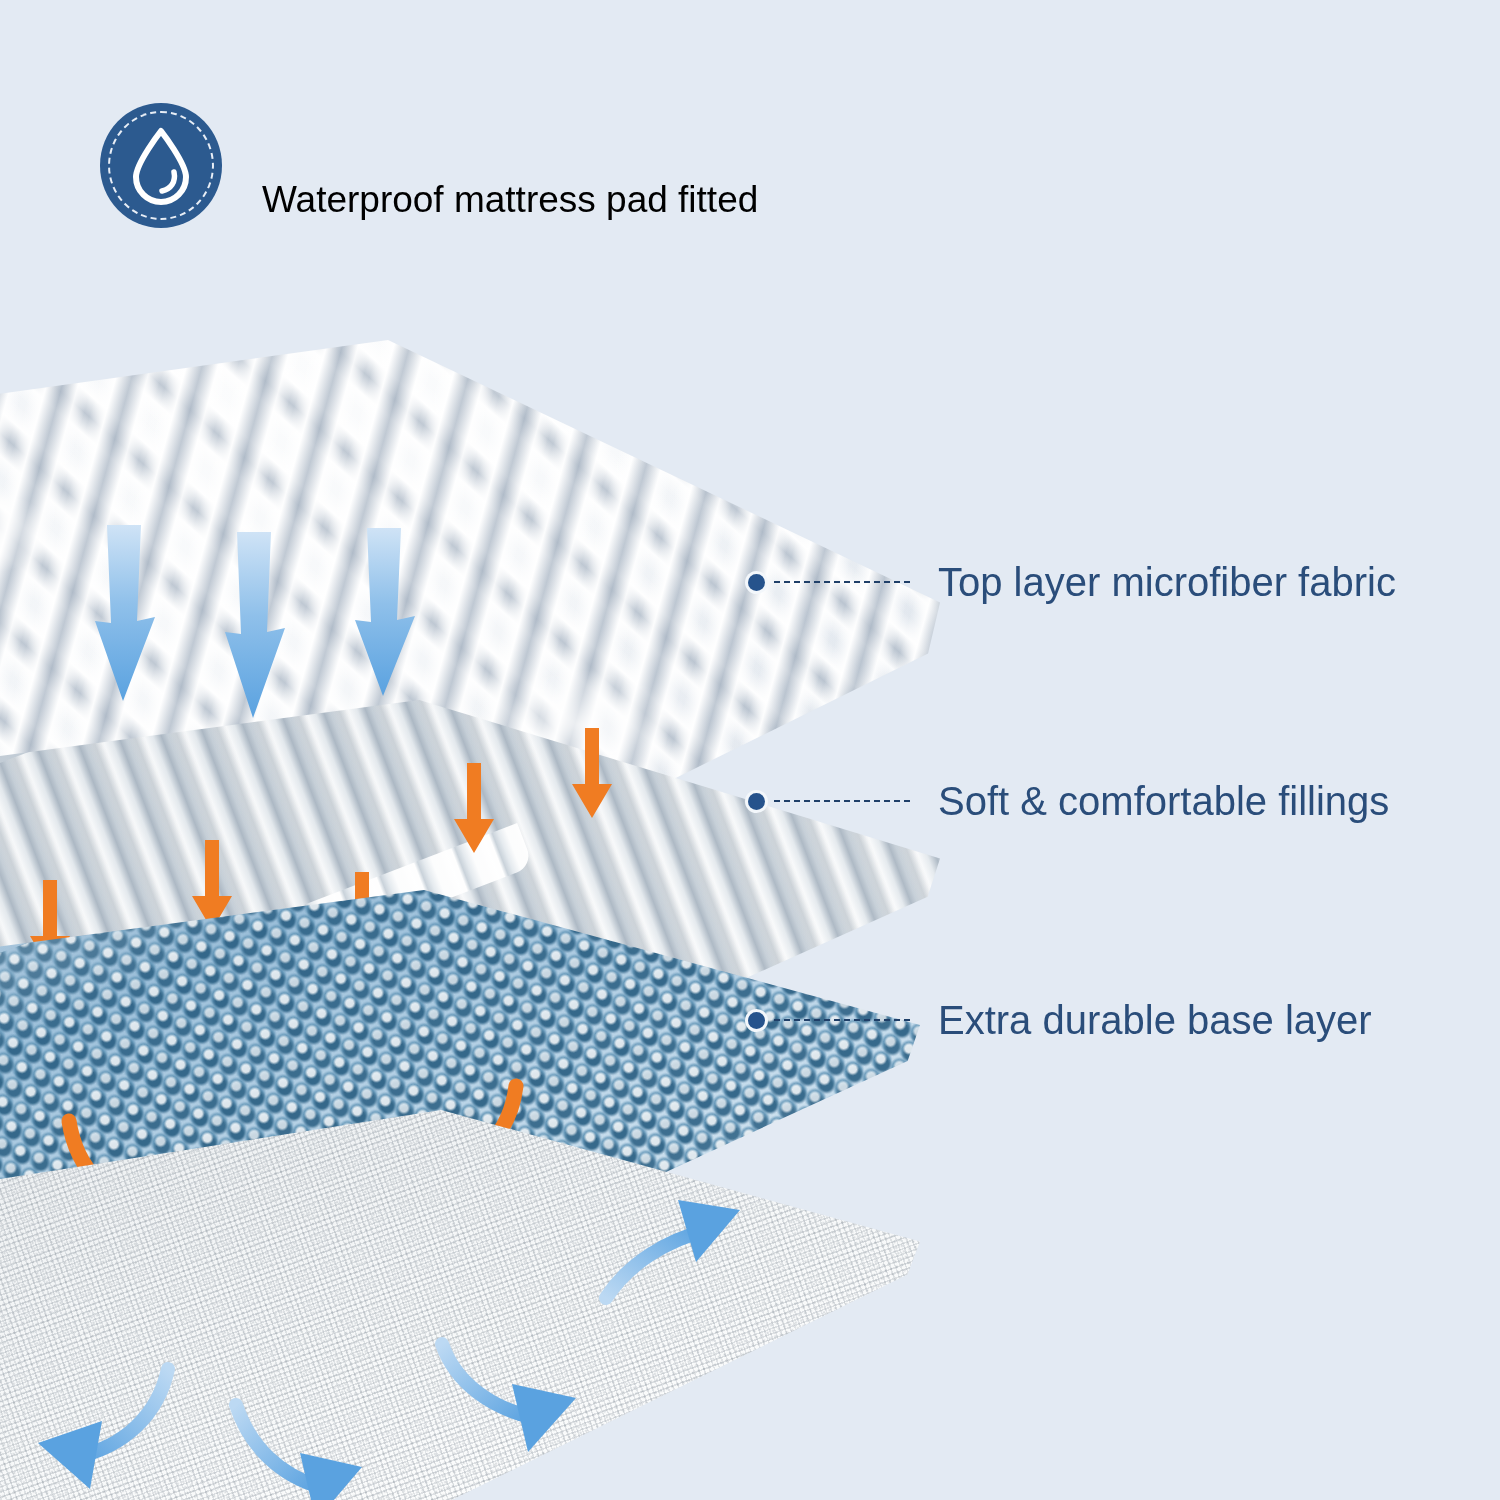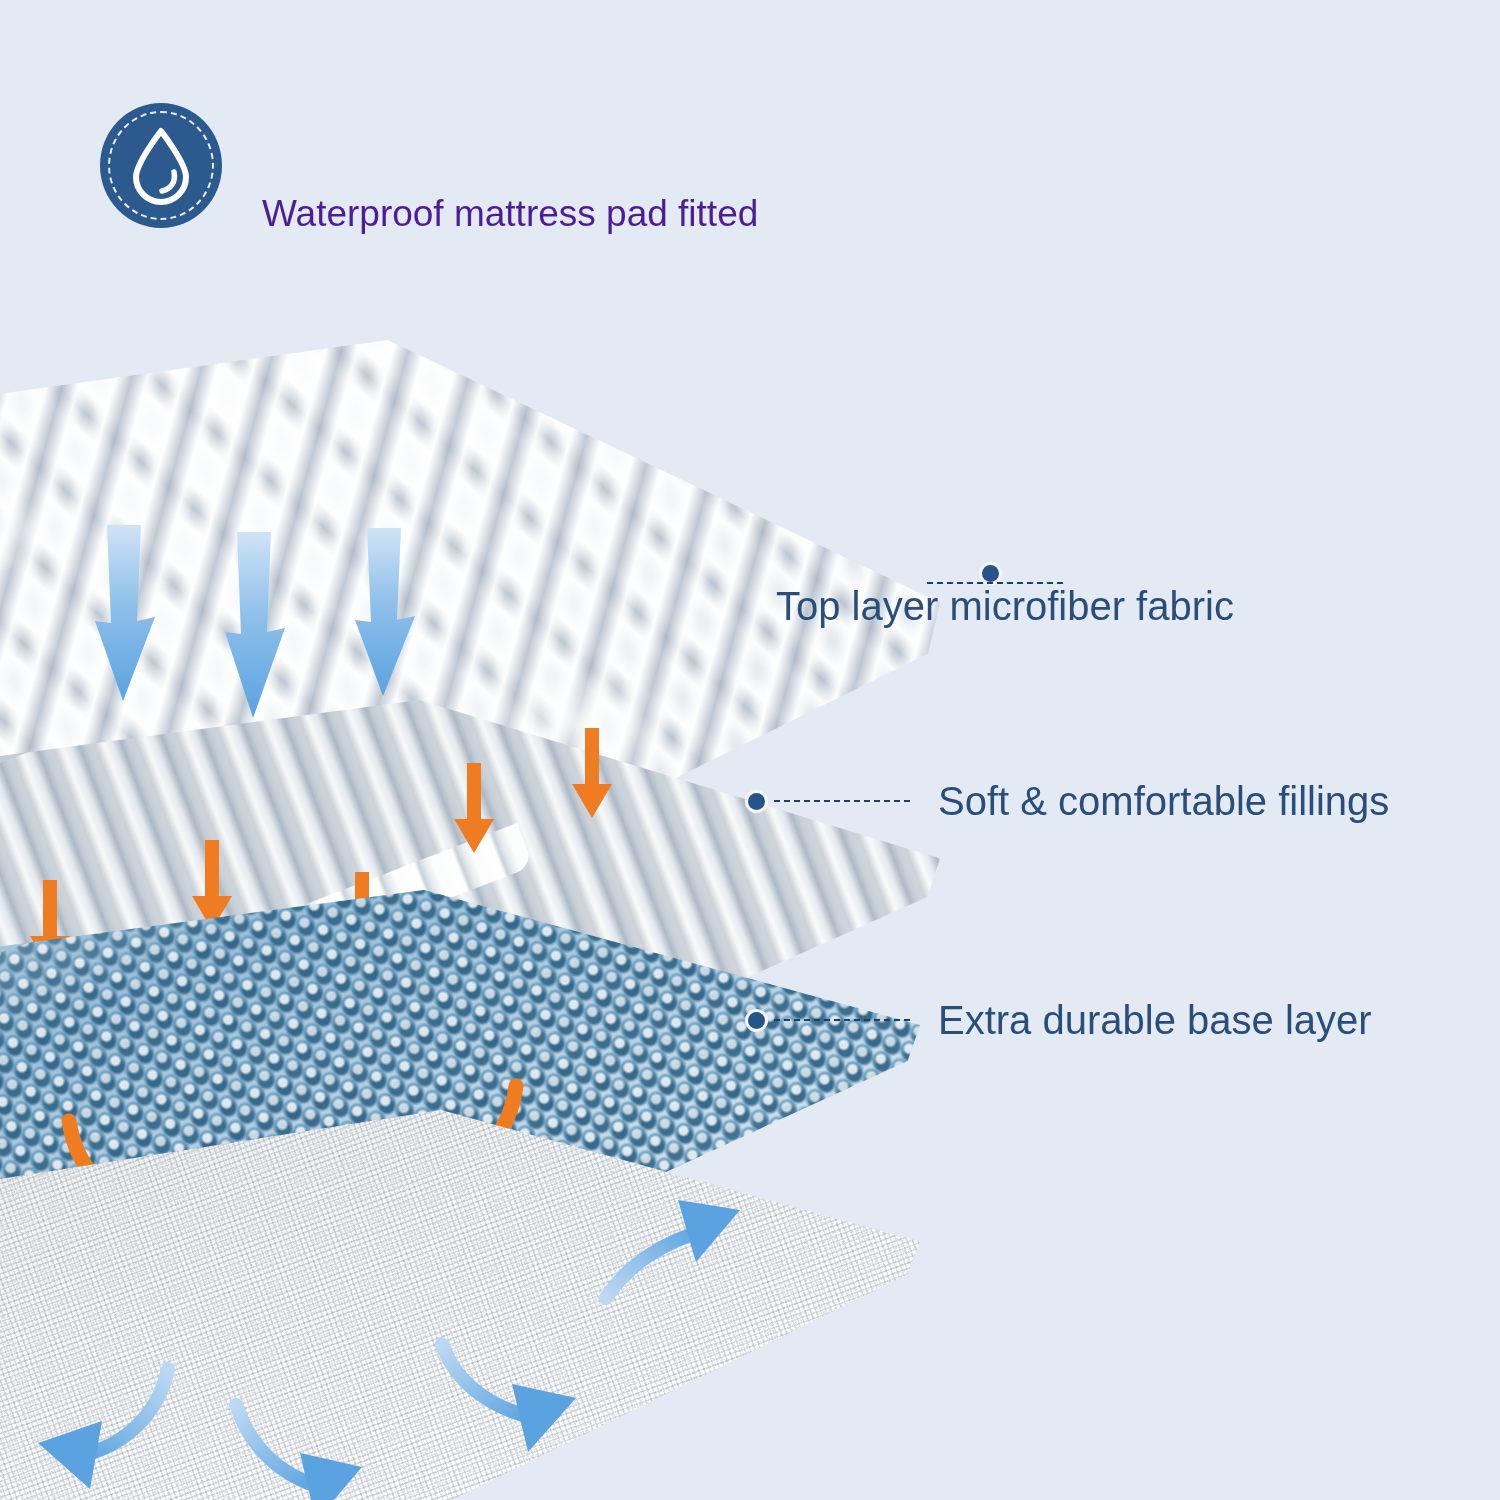--- a/index.html
+++ b/index.html
@@ -30,23 +30,23 @@
     position:absolute;left:262px;top:108px;
     font-size:47px;line-height:56px;
     font-weight:700;
     letter-spacing:-0.5px;
     color:#2d5c93;
     white-space:nowrap;
     text-shadow:0 0 3px #fff,0 0 6px #fff,1px 1px 0 #fff,-1px -1px 0 #fff;
     font-stretch:condensed;
   }
   .subtitle{
-    position:absolute;left:262px;top:191px;
+    position:absolute;left:262px;top:177px;
     font-size:37px;line-height:46px;
-    color:#4c1d95;
+    color:#000000;
     white-space:nowrap;
   }
 
   
   .leader{position:absolute;display:flex;align-items:center;height:34px;}
   .leader .dot{
     width:17px;height:17px;border-radius:50%;
     background:#26538c;
     box-shadow:0 0 0 3px #f3f7fb;
     flex:0 0 auto;
@@ -354,21 +354,21 @@
               <stop offset="100%" stop-color="#5aa2e0"></stop>
         </linearGradient>
           </defs>
         <path d="M16 0 C30 42 60 70 100 82" fill="none" stroke="url(#ba4)" stroke-width="14" stroke-linecap="round"></path>
         <path d="M80 48 L142 62 L96 116 Z" fill="#5aa2e0"></path>
       </svg>
     </div>
 
   </div>
 
-  <div class="leader" style="left:748px;top:565px;flex-direction:column;">
+  <div class="leader" style="left:748px;top:565px;">
     <span class="dot"></span>
     <span class="dash"></span>
     <span class="txt">Top layer microfiber fabric</span>
   </div>
 
   <div class="leader" style="left:748px;top:1003px;">
     <span class="dot"></span>
     <span class="dash"></span>
     <span class="txt">Extra durable base layer</span>
   </div>

